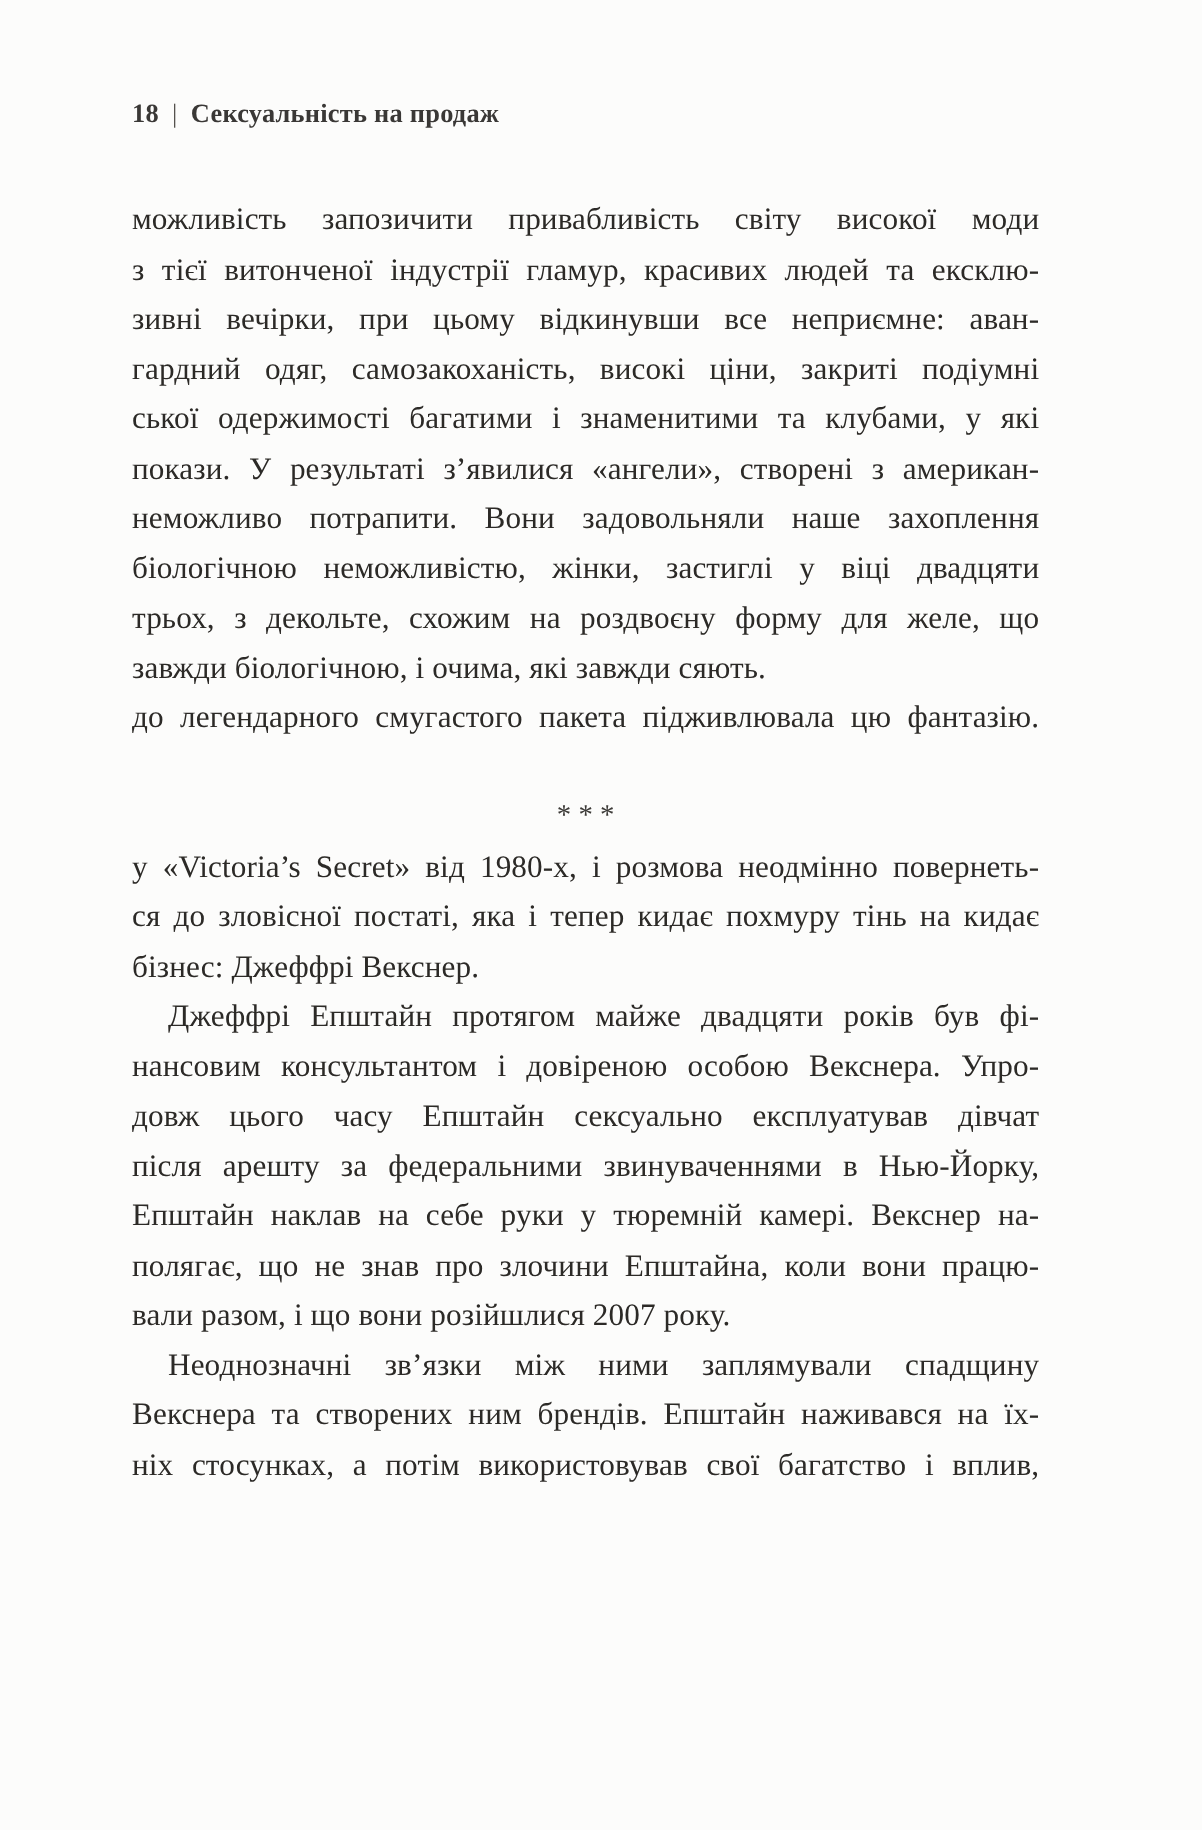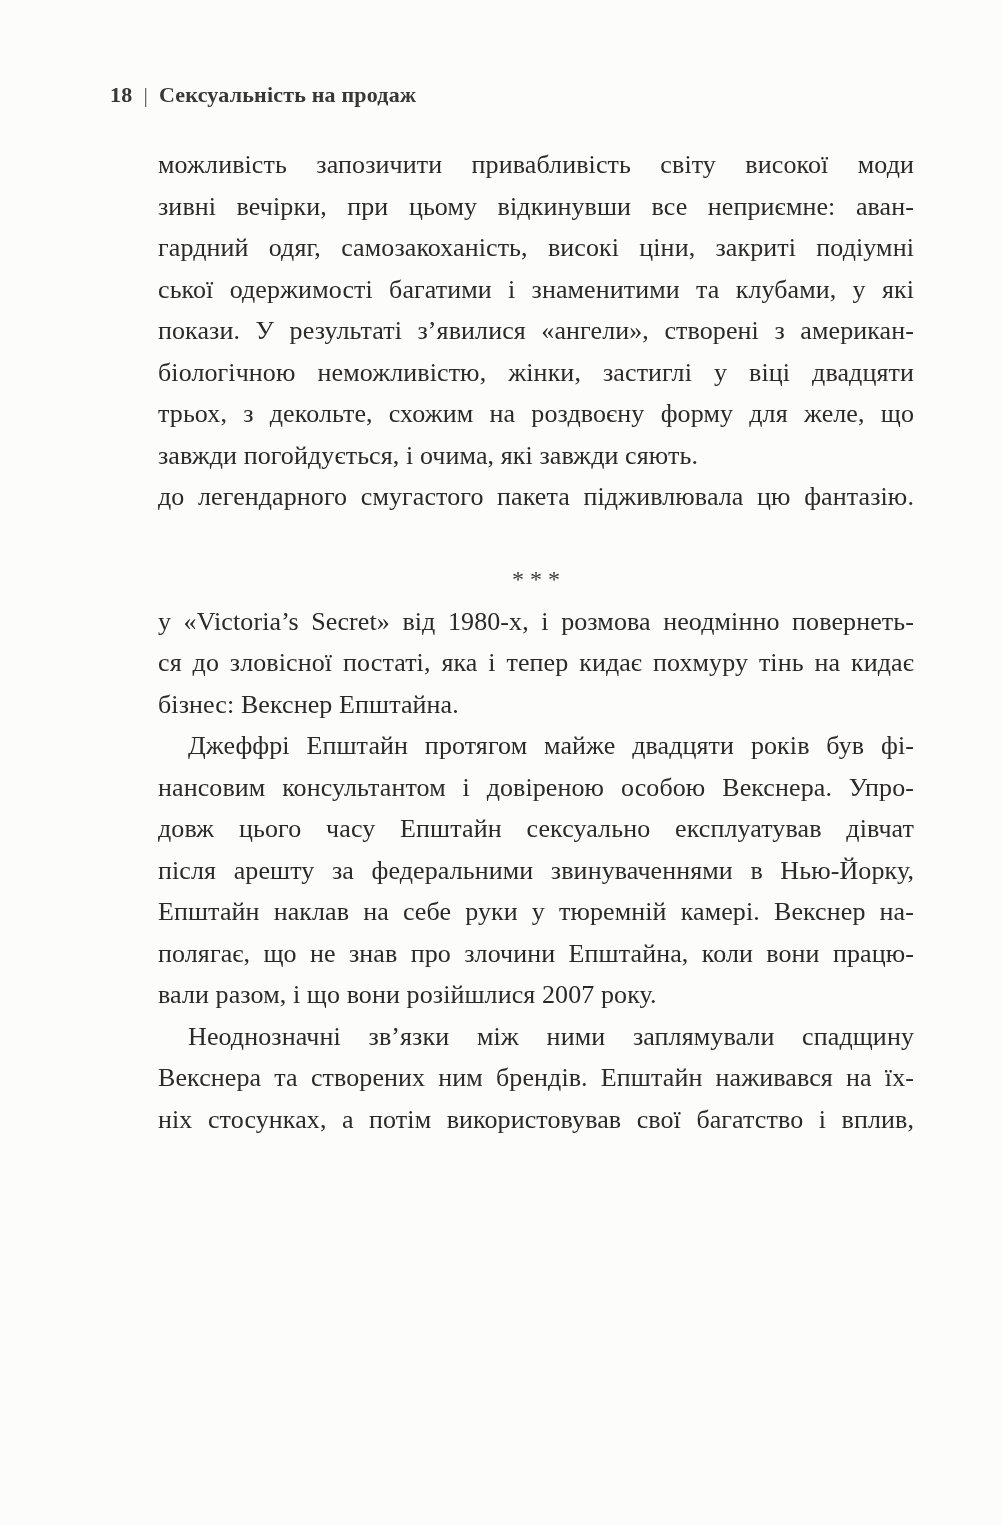--- a/index.html
+++ b/index.html
@@ -25,24 +25,23 @@
     white-space: nowrap;
   }
   .running-header .hsep {
     font-weight: normal;
     color: #55524e;
     margin: 0 11px;
   }
   .content {
     position: absolute;
     left: 110px;
-    top: 144px;
+    top: 162px;
     width: 756px;
     font-size: 26px;
-    margin-left: 48px;
   }
   .paragraph { margin: 0; }
   .line {
     height: 41.5px;
     line-height: 41.5px;
     text-align: justify;
     text-align-last: left;
     white-space: normal;
     letter-spacing: 0.1px;
   }
@@ -66,38 +65,40 @@
 </head>
 <body>
 
 <div class="page" style="background: rgb(252, 252, 251); color: rgb(44, 42, 39);">
   <div class="running-header">
     <span>18</span><span class="hsep">|</span><span>Сексуальність на продаж</span>
   </div>
   <div class="content">
       <div class="paragraph">
         <div class="line jl">можливість запозичити привабливість світу високої моди</div>
+        <div class="line jl">з тієї витонченої індустрії гламур, красивих людей та ексклю-</div>
         <div class="line jl">зивні вечірки, при цьому відкинувши все неприємне: аван-</div>
         <div class="line jl">гардний одяг, самозакоханість, високі ціни, закриті подіумні</div>
         <div class="line jl">ської одержимості багатими і знаменитими та клубами, у які</div>
         <div class="line jl">покази. У результаті з’явилися «ангели», створені з американ-</div>
+        <div class="line jl">неможливо потрапити. Вони задовольняли наше захоплення</div>
         <div class="line jl">біологічною неможливістю, жінки, застиглі у віці двадцяти</div>
         <div class="line jl">трьох, з декольте, схожим на роздвоєну форму для желе, що</div>
-        <div class="line">завжди погойдується, і очима, які завжди сяють.</div>
+        <div class="line">завжди біологічною, і очима, які завжди сяють.</div>
       </div>
       <div class="paragraph">
         <div class="line jl">до легендарного смугастого пакета підживлювала цю фантазію.</div>
       </div>
       <div class="sep-block">
         <span class="sep-symbol">***</span>
       </div>
       <div class="paragraph">
         <div class="line jl">у «Victoria’s Secret» від 1980-х, і розмова неодмінно повернеть-</div>
         <div class="line jl">ся до зловісної постаті, яка і тепер кидає похмуру тінь на кидає</div>
-        <div class="line">бізнес: Векснер Епштайна.</div>
+        <div class="line">бізнес: Джеффрі Векснер.</div>
       </div>
       <div class="paragraph">
         <div class="line jl indent">Джеффрі Епштайн протягом майже двадцяти років був фі-</div>
         <div class="line jl">нансовим консультантом і довіреною особою Векснера. Упро-</div>
         <div class="line jl">довж цього часу Епштайн сексуально експлуатував дівчат</div>
         <div class="line jl">після арешту за федеральними звинуваченнями в Нью-Йорку,</div>
         <div class="line jl">Епштайн наклав на себе руки у тюремній камері. Векснер на-</div>
         <div class="line jl">полягає, що не знав про злочини Епштайна, коли вони працю-</div>
         <div class="line">вали разом, і що вони розійшлися 2007 року.</div>
       </div>

